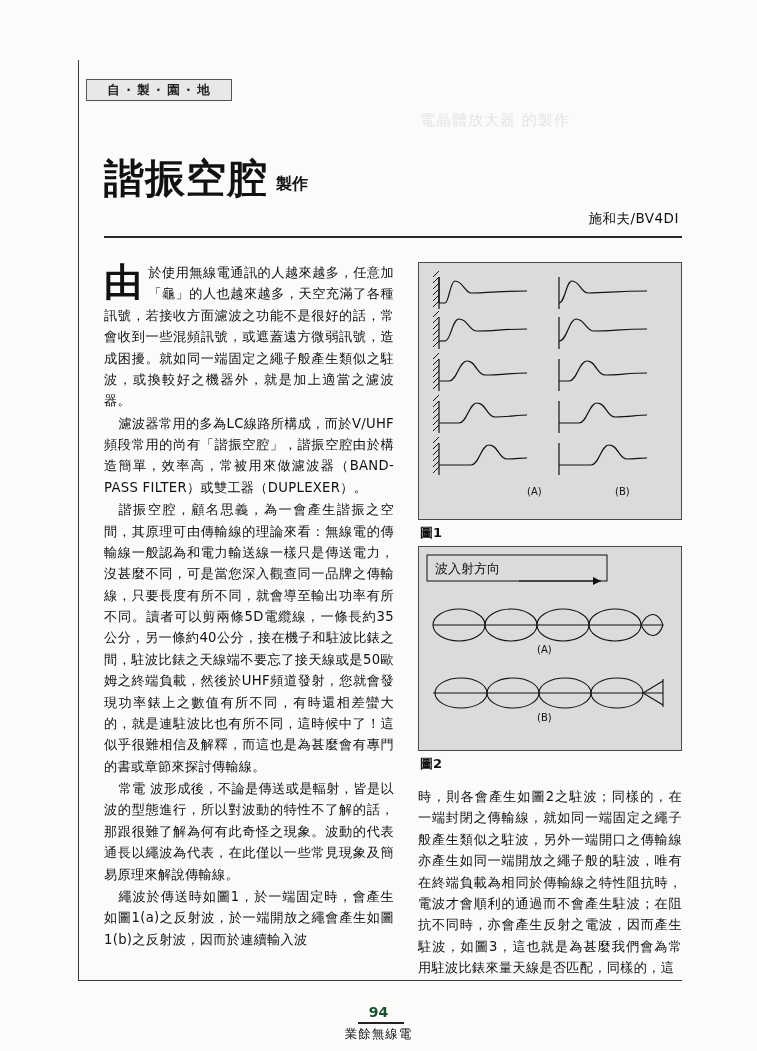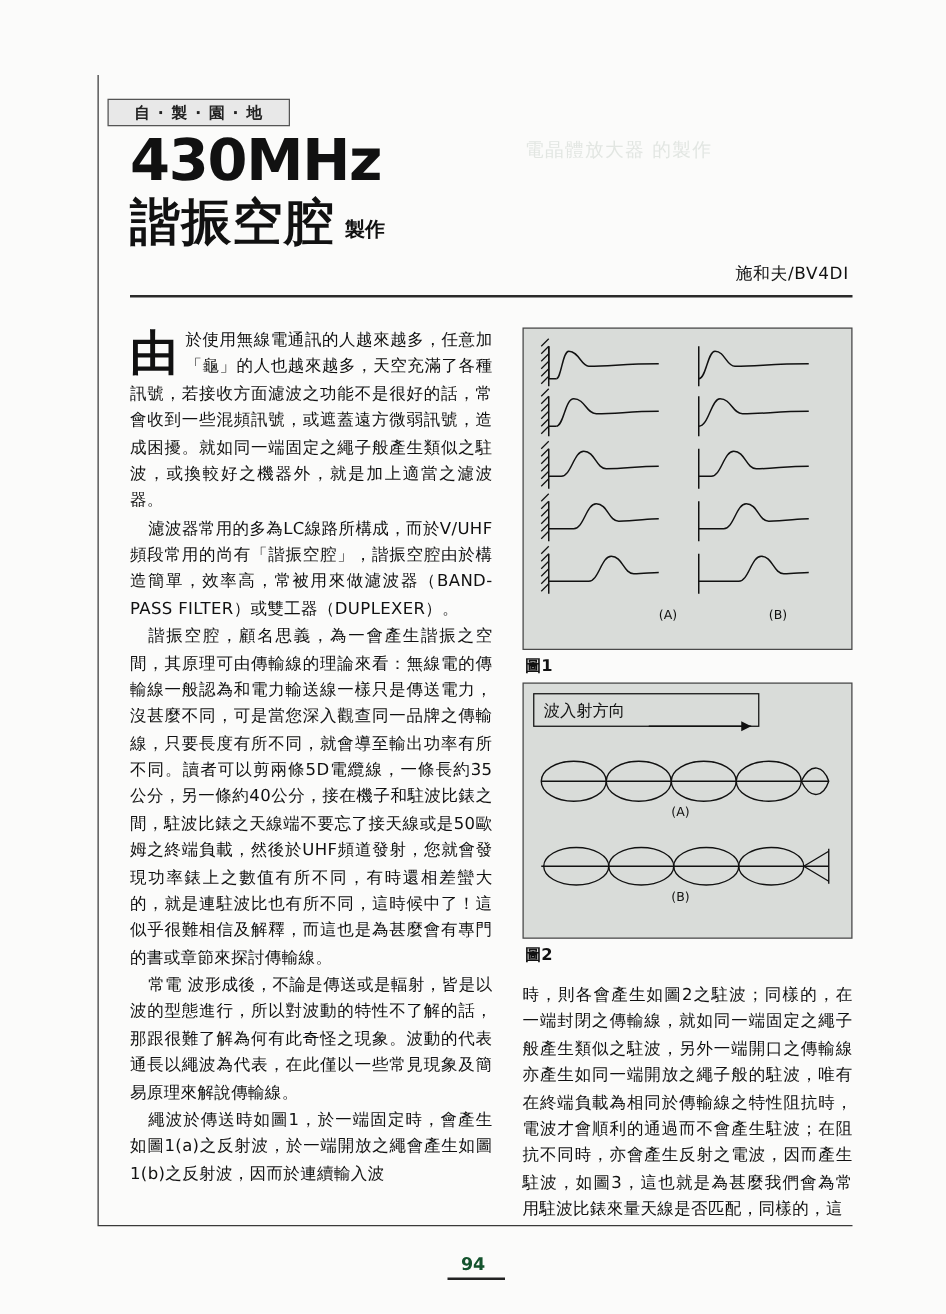--- a/index.html
+++ b/index.html
@@ -207,21 +207,20 @@
 
   <div class="frame-left"></div>
   <div class="frame-bottom"></div>
 
   <div class="ghost">電晶體放大器 的製作</div>
 
   <div class="cat-tag">
     <div class="txt">自 · 製 · 園 · 地</div>
   </div>
 
-  <div class="title-main">430MHz</div>
   <div class="title-sub-row">
     <span class="title-sub">諧振空腔</span>
     <span class="title-sub2">製作</span>
   </div>
   <div class="byline">施和夫/BV4DI</div>
   <div class="title-rule"></div>
 
   <div class="col-left">
     <p>
       <span class="dropcap">由</span>
@@ -346,14 +345,15 @@
     </svg>
   </div>
   <div class="figcap" id="fig2-cap">圖2</div>
 
   <div class="col-right-text">
     <p>時，則各會產生如圖2之駐波；同樣的，在一端封閉之傳輸線，就如同一端固定之繩子般產生類似之駐波，另外一端開口之傳輸線亦產生如同一端開放之繩子般的駐波，唯有在終端負載為相同於傳輸線之特性阻抗時，電波才會順利的通過而不會產生駐波；在阻抗不同時，亦會產生反射之電波，因而產生駐波，如圖3，這也就是為甚麼我們會為常用駐波比錶來量天線是否匹配，同樣的，這</p>
   </div>
 
   <div class="footer-num">94</div>
   <div class="footer-rule"></div>
+  <div class="footer-name">業餘無線電</div>
 
 </div>
 
 </body></html>

